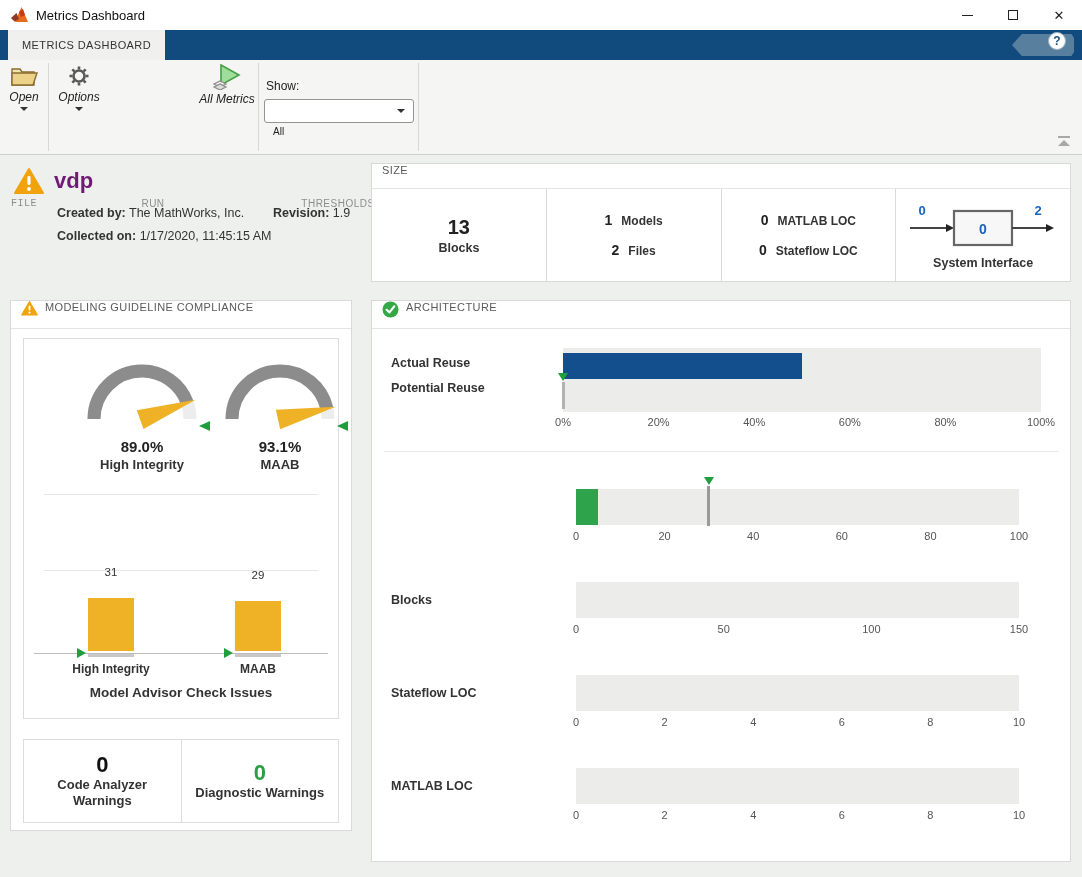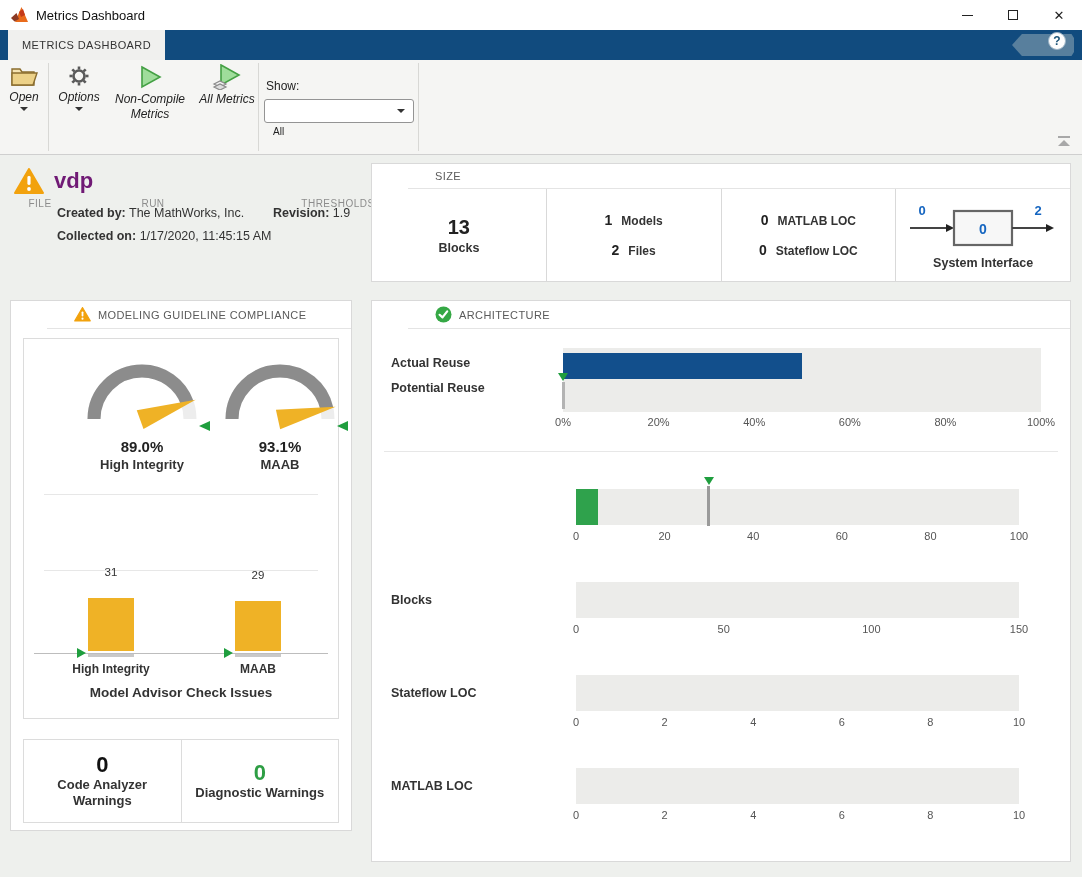--- a/index.html
+++ b/index.html
@@ -36,21 +36,21 @@
   .show-label { position:absolute; left:266px; top:19px; font-size:12px; color:#222; }
   .dropdown { position:absolute; left:264px; top:39px; width:150px; height:24px; background:#fff; border:1px solid #949494;
               border-radius:3px; display:flex; align-items:center; padding:0 8px; }
   .dropdown .val { flex:1; font-size:10px; color:#222;margin-top:40px; }
   .collapse-btn { position:absolute; right:10px; top:76px; width:16px; height:12px; }
   .collapse-btn .bar { width:12px; height:2px; background:#a8a8a8; margin:0 auto 2px; }
   .collapse-btn .tri { width:0; height:0; margin:0 auto; border-left:6px solid transparent; border-right:6px solid transparent; border-bottom:6px solid #a8a8a8; }
 
   
   .panel { position:absolute; background:#fff; border:1px solid #d9d9d9; }
-  .panel-header { height:28px; border-bottom:1px solid #e4e4e4; display:flex; align-items:center; gap:7px; padding:0 27px;margin-left:36px; }
+  .panel-header { height:28px; border-bottom:1px solid #e4e4e4; display:flex; gap:7px; padding:0 10px; }
   .panel-title { font-size:11px; color:#5a5a5a; letter-spacing:.4px; }
 
   
   .model-head { position:absolute; left:14px; top:168px; }
   .model-name { position:absolute; left:40px; top:0; font-size:22px; font-weight:bold; color:#701a75; }
   .meta { position:absolute; left:43px; white-space:nowrap; font-size:12.5px; color:#333; }
   .meta b { font-weight:bold; }
   .meta.l1 { top:38px; } .meta.l2 { top:61px; }
   .meta .gap { display:inline-block; width:22px; }
 
@@ -168,45 +168,39 @@
             <line x1="16.6" y1="16.6" x2="18.7" y2="18.7"></line>
           <line x1="5.3" y1="18.7" x2="7.4" y2="16.6"></line>
             <line x1="16.6" y1="7.4" x2="18.7" y2="5.3"></line>
         </g>
         <circle cx="12" cy="12" r="2.2" fill="#f5f5f3"></circle>
       </svg>
       <span class="lbl">Options</span>
       <span class="caret"></span>
     </div>
 
-    <div class="tbtn" style="left:106px; width:88px;">
-      <svg width="26" height="26" viewBox="0 0 26 26">
-        <polygon points="5,3 23,13 5,23" fill="#9fdd9b" stroke="#44a044" stroke-width="1.6"></polygon>
-      </svg>
-      <span class="lbl" style="width:84px;">Non-Compile Metrics</span>
-    </div>
 
     <div class="tbtn" style="left:196px; width:62px;">
       <svg width="30" height="26" viewBox="0 0 30 26">
         <polygon points="9,1 27,11 9,21" fill="#9fdd9b" stroke="#44a044" stroke-width="1.6"></polygon>
         <polygon points="2,20 8,17 14,20 8,23" fill="#f2f2f2" stroke="#8a8a8a" stroke-width="1.2"></polygon>
         <polygon points="2,23 8,20 14,23 8,26" fill="#dcdcdc" stroke="#8a8a8a" stroke-width="1.2"></polygon>
       </svg>
       <span class="lbl">All Metrics</span>
     </div>
     <div class="tsep" style="left:258px;"></div>
 
     <span class="show-label">Show:</span>
     <div class="dropdown">
       <span class="val">All</span>
       <span class="caret"></span>
     </div>
     <div class="tsep" style="left:418px;"></div>
 
-    <span class="group-label" style="left:16px; width:48px;">FILE</span>
+    <span class="group-label" style="left:0; width:48px;font-family:Liberation Mono, monospace;">FILE</span>
     <span class="group-label" style="left:48px; width:210px;">RUN</span>
     <span class="group-label" style="left:258px; width:160px;">THRESHOLDS</span>
 
     <div class="collapse-btn">
       <div class="bar"></div>
         <div class="tri"></div>
     </div>
   </div>
 
   <div class="model-head">

